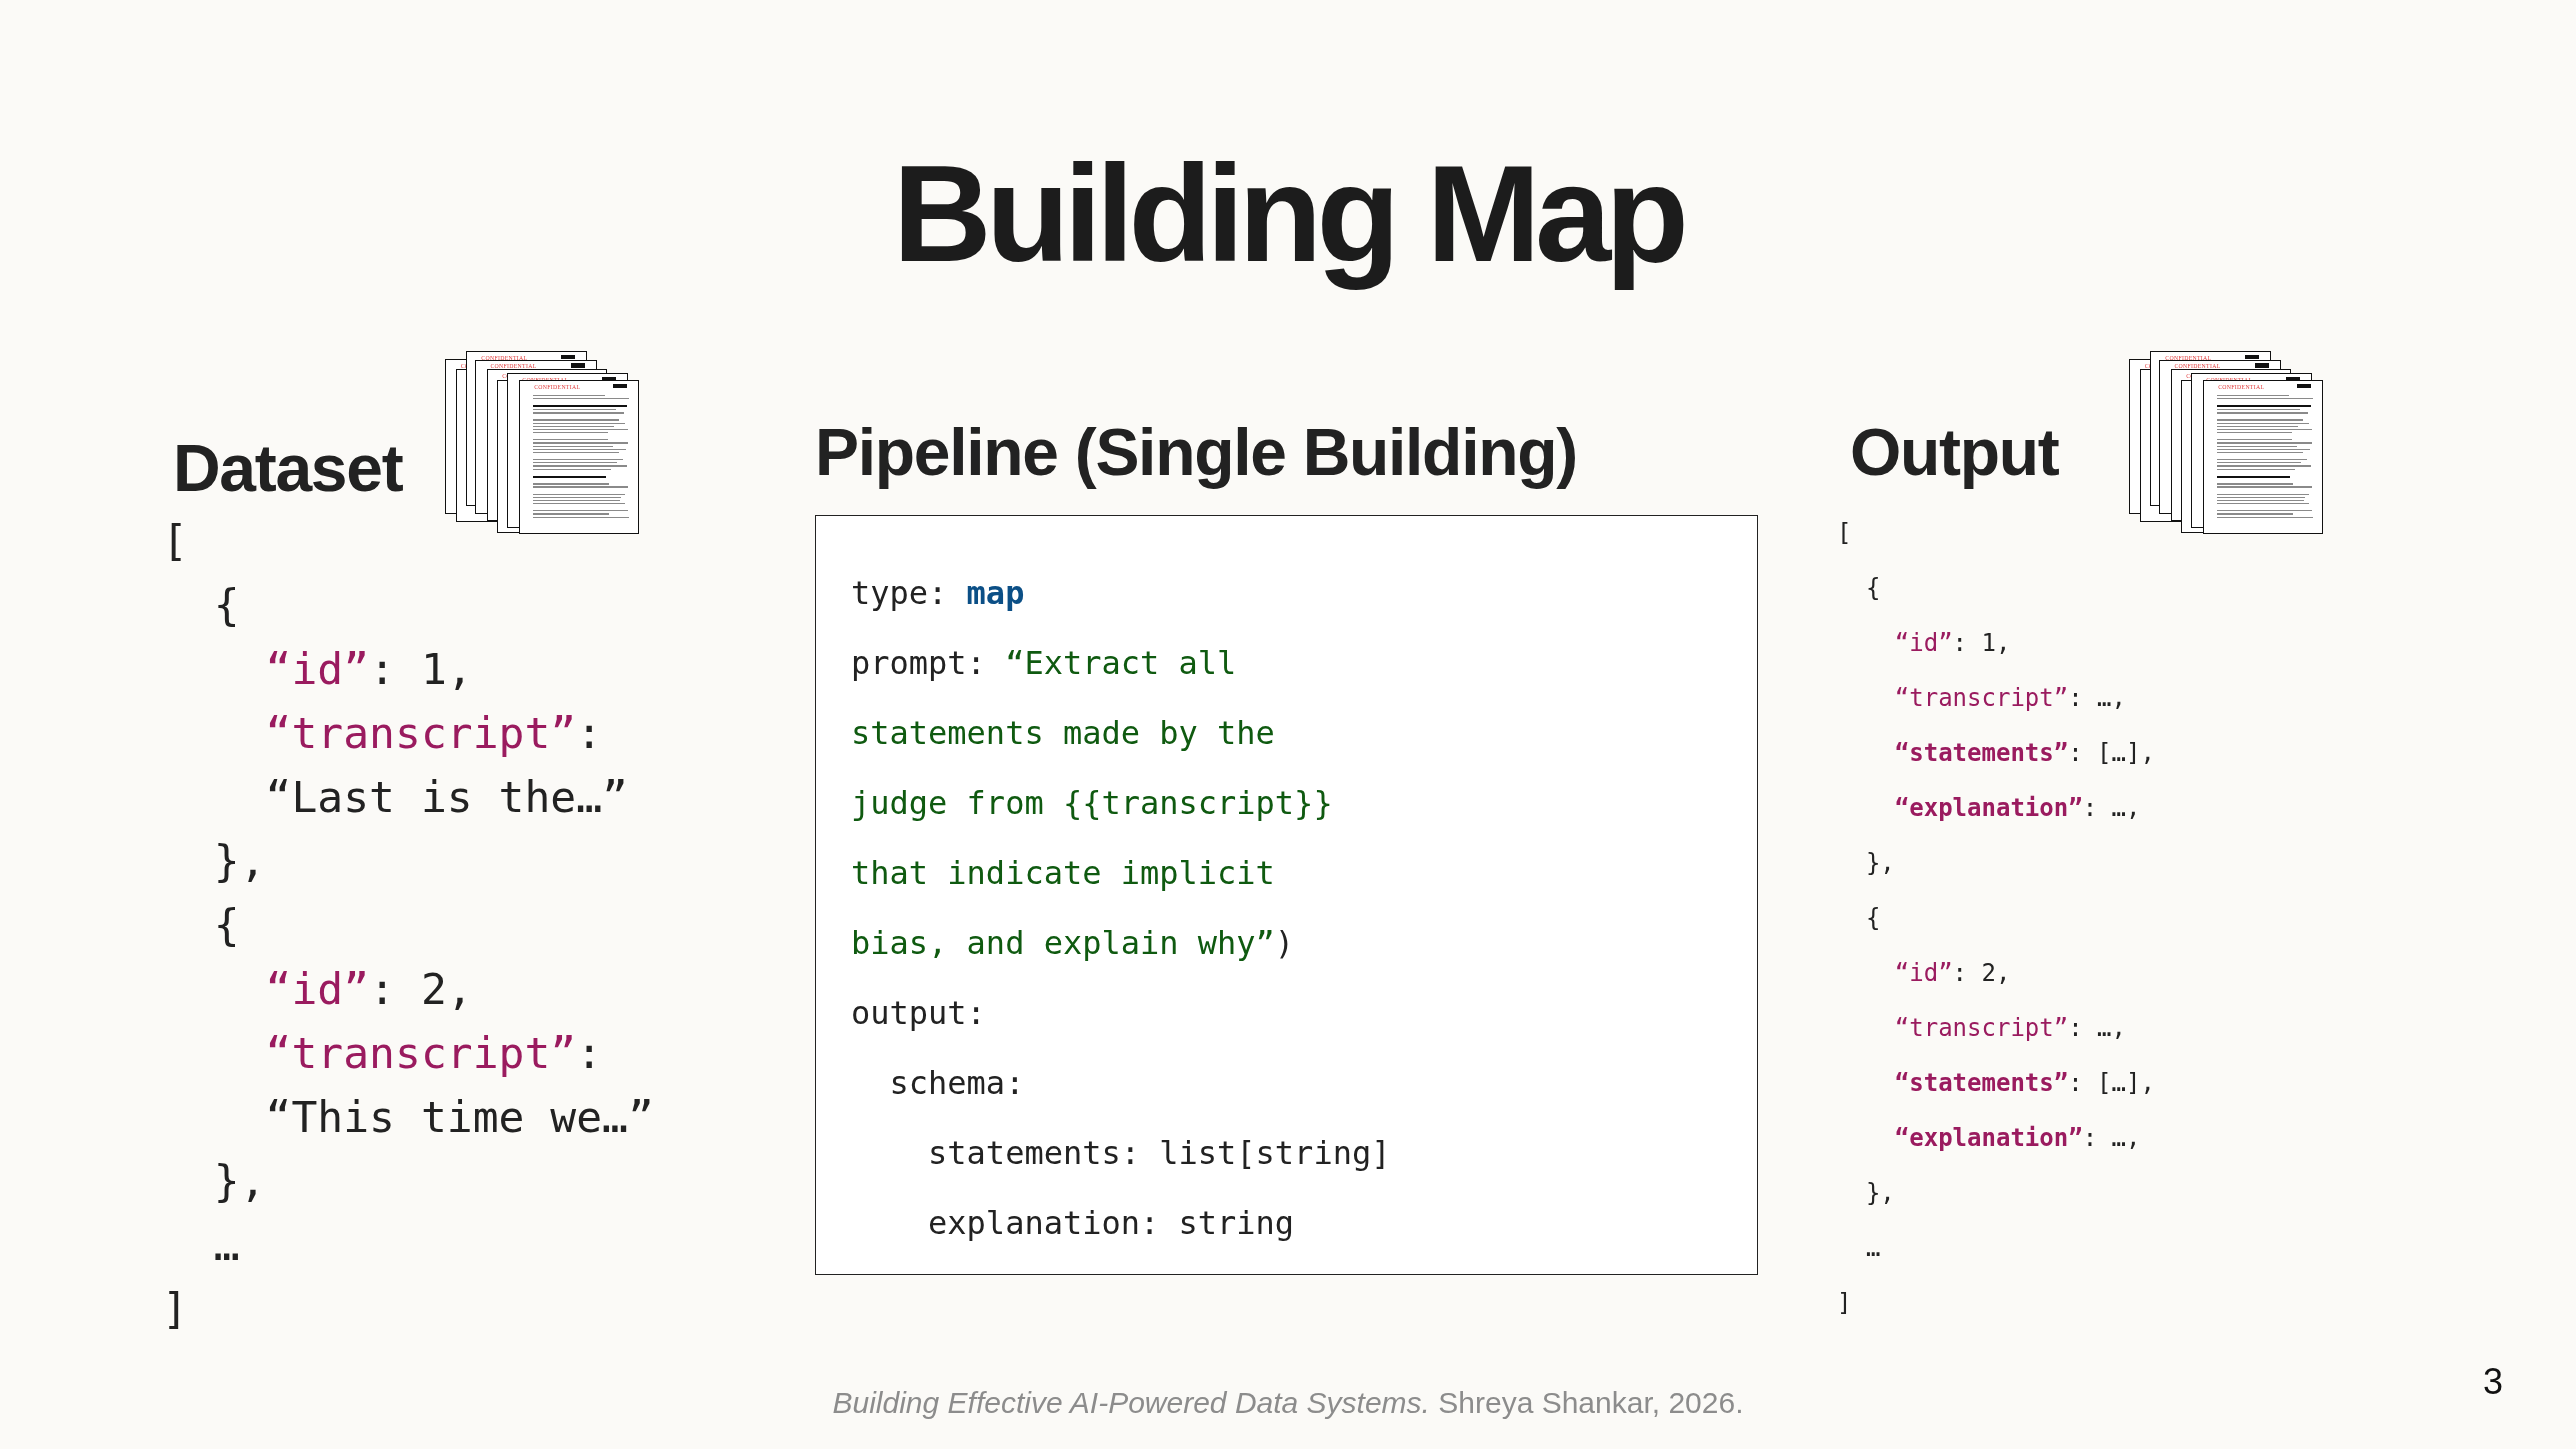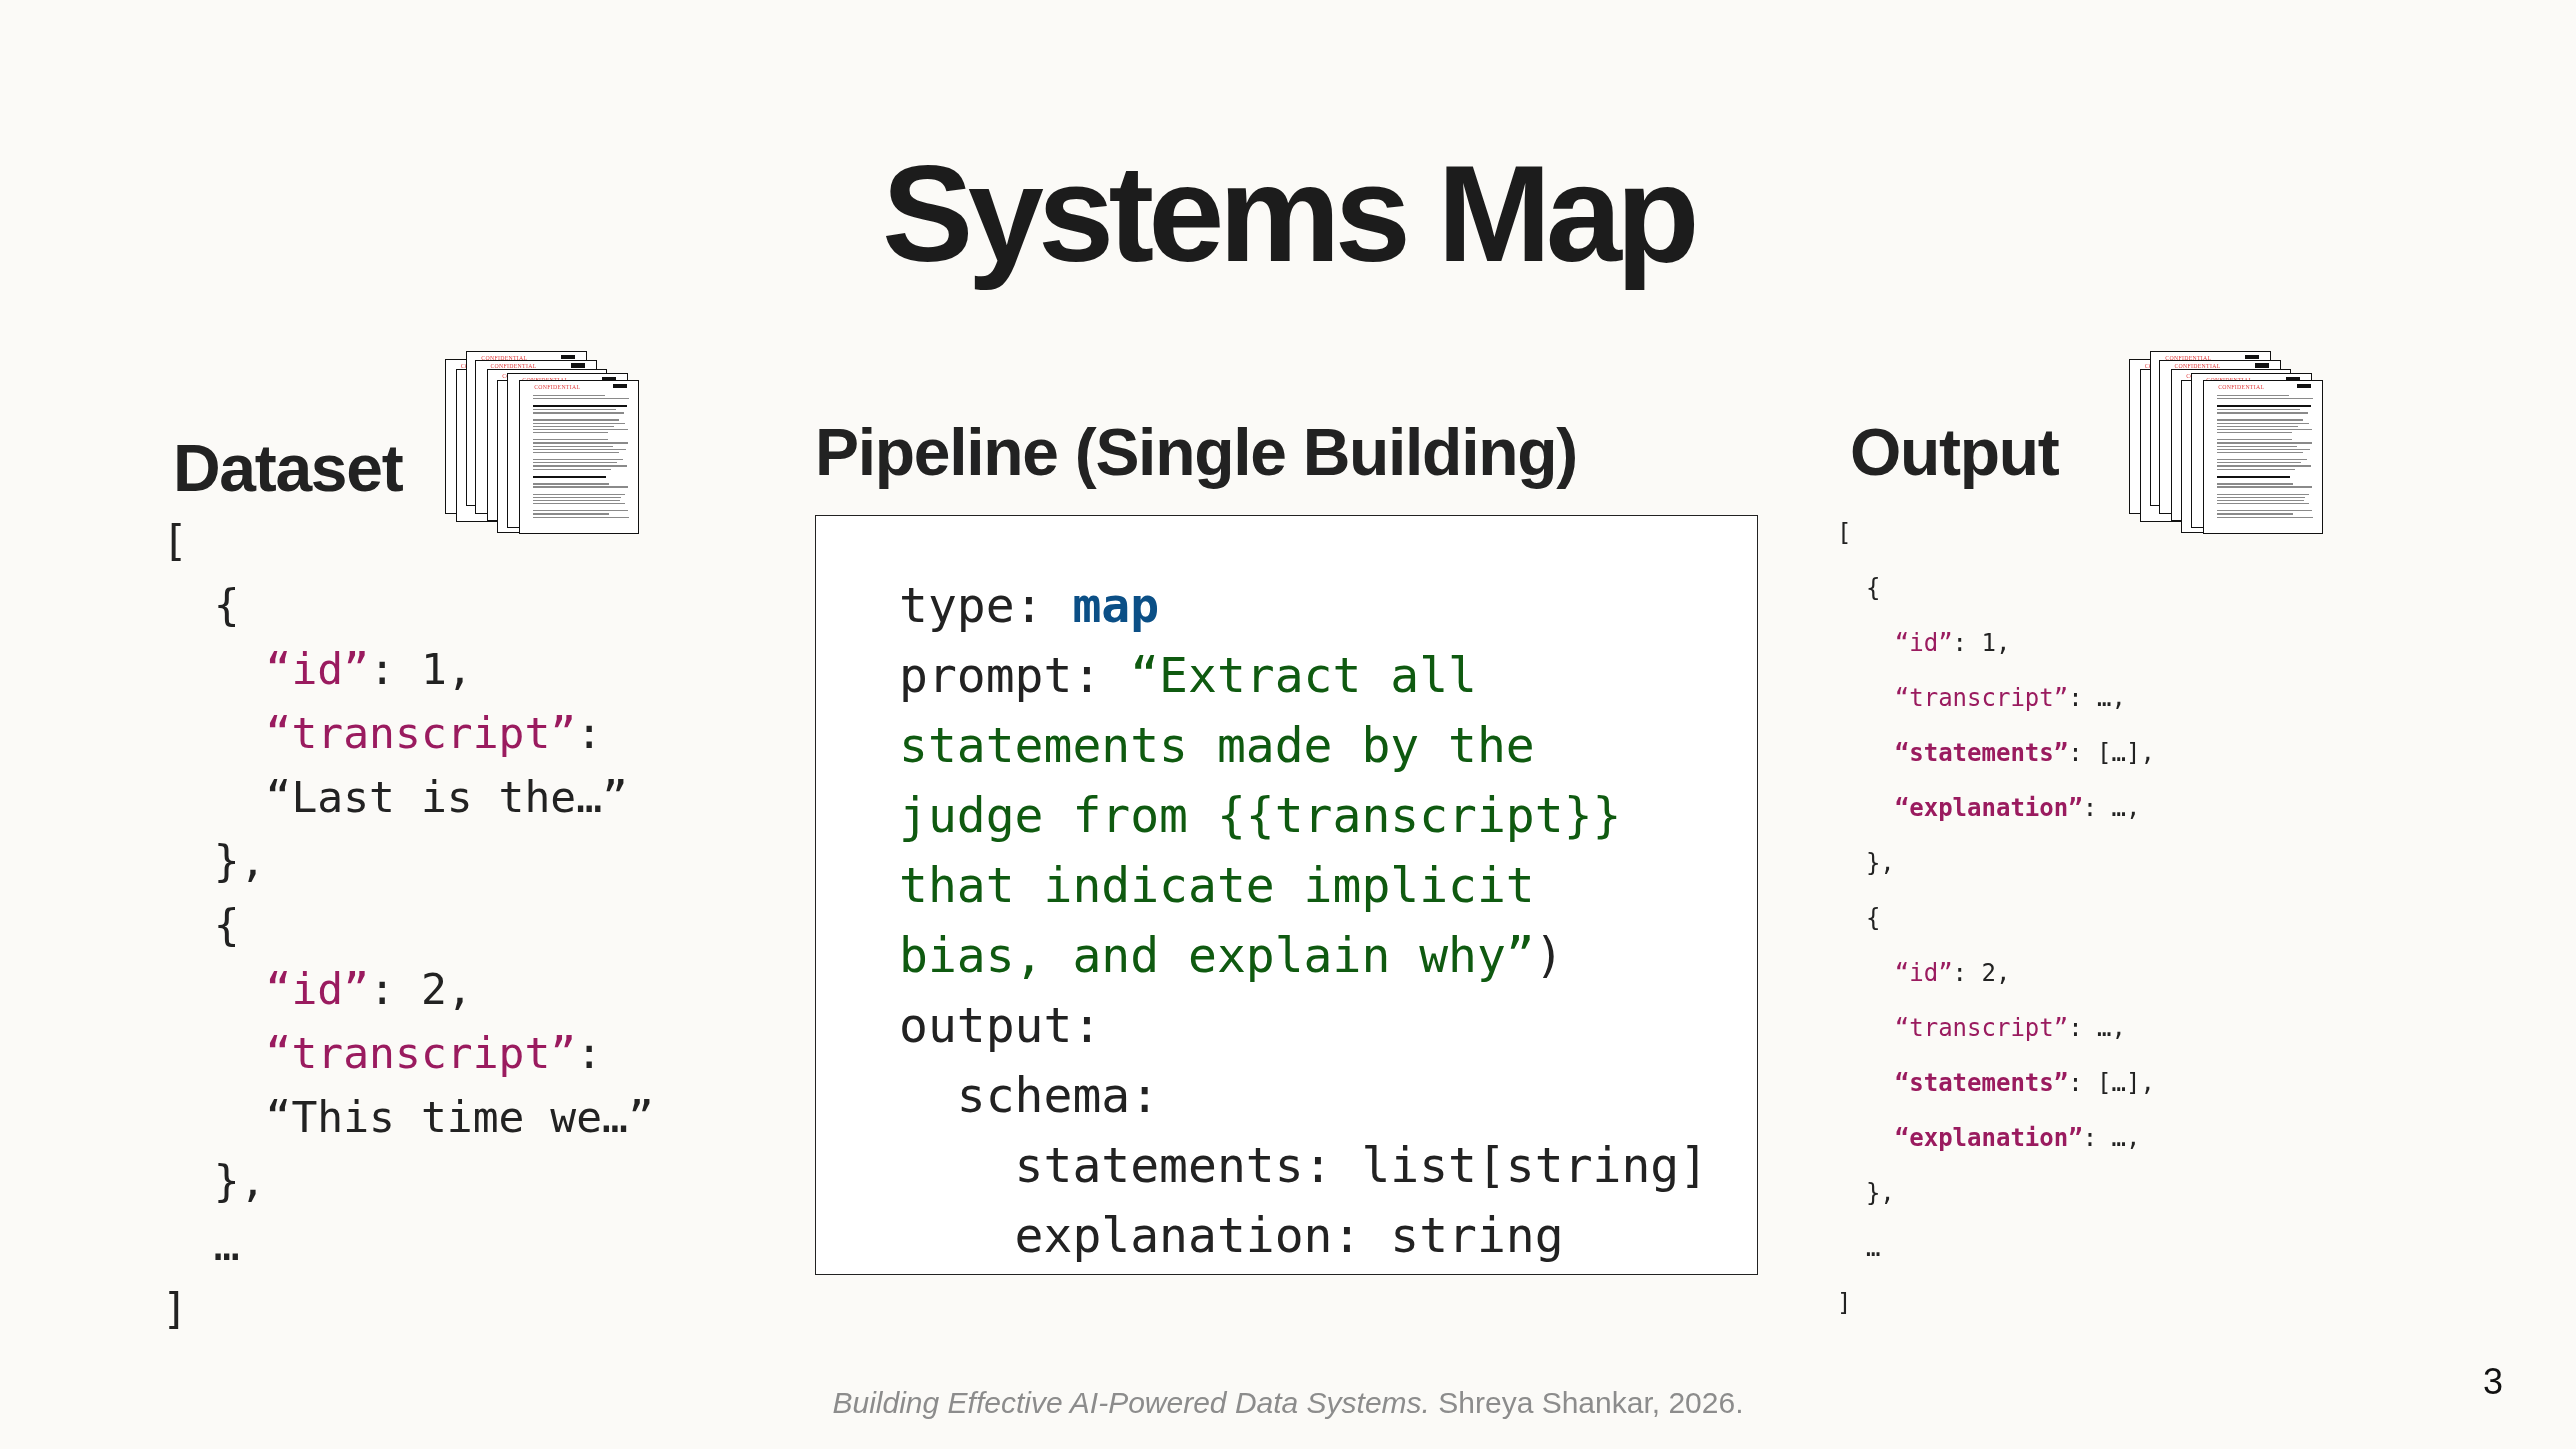--- a/index.html
+++ b/index.html
@@ -13,21 +13,21 @@
     left:0; width:2576px; top:145px; text-align:center;
     font-size:137px; font-weight:bold; letter-spacing:-5.8px; color:#1c1c1c;
     line-height:1;
   }
   .section-head {
     font-size:66px; font-weight:bold; color:#222; line-height:1; letter-spacing:-1.3px;
   }
   .mono { font-family:"DejaVu Sans Mono", "Liberation Mono", monospace; white-space:pre; }
   .code-left { left:162px; top:509px; font-size:43px; line-height:64px; color:#222; }
   .code-right { left:1837px; top:506px; font-size:24px; line-height:55px; color:#222; }
-  .code-center { left:851px; top:570px; font-size:48px; line-height:70px; color:#222;margin-left:48px; }
+  .code-center { left:851px; top:558px; font-size:32px; line-height:70px; color:#222; }
   .key { color:#9a1b5f; }
   .key.bold { font-weight:bold; }
   .kw { color:#0b4f86; font-weight:bold; }
   .str { color:#0f5a10; }
   .pipeline-box {
     left:815px; top:515px; width:943px; height:760px;
     background:#ffffff; border:1.9px solid #222; box-sizing:border-box;
   }
   .footer {
     left:0; width:2576px; top:1386px; text-align:center;
@@ -44,21 +44,21 @@
   .page .conf { position:absolute; left:12%; top:2.6px; font-family:"Liberation Serif", serif; font-size:5.8px; color:#e03a3a; letter-spacing:0.3px; }
   .page .redact-tag { position:absolute; right:9%; top:2.6px; width:14px; height:4.5px; background:#111; }
   .page .lines { position:absolute; left:11%; right:8%; top:14px; bottom:7.7px; }
   .page .ln { height:1.3px; background:#8a8a8a; margin-bottom:1.9px; }
   .page .ln.blk { background:#111; height:1.9px; }
   .page .gap { height:3.9px; }
 </style>
 </head>
 <body>
 
-<div class="abs title">Systems Map</div>
+<div class="abs title">Building Map</div>
 
 <div class="abs section-head" style="left:173px; top:419px;margin-top:16px;">Dataset</div>
 
 <div class="docstack" style="left:444px; top:350px; width:200px; height:187px;" id="stack-left">
     <div class="page" style="left: 1.3px; top: 9px; width: 122px; height: 155px;">
       <div class="conf">CONFIDENTIAL</div>
       <div class="redact-tag"></div>
     </div>
     <div class="page" style="left: 11.6px; top: 19.3px; width: 122px; height: 153px;">
       <div class="conf">CONFIDENTIAL</div>

